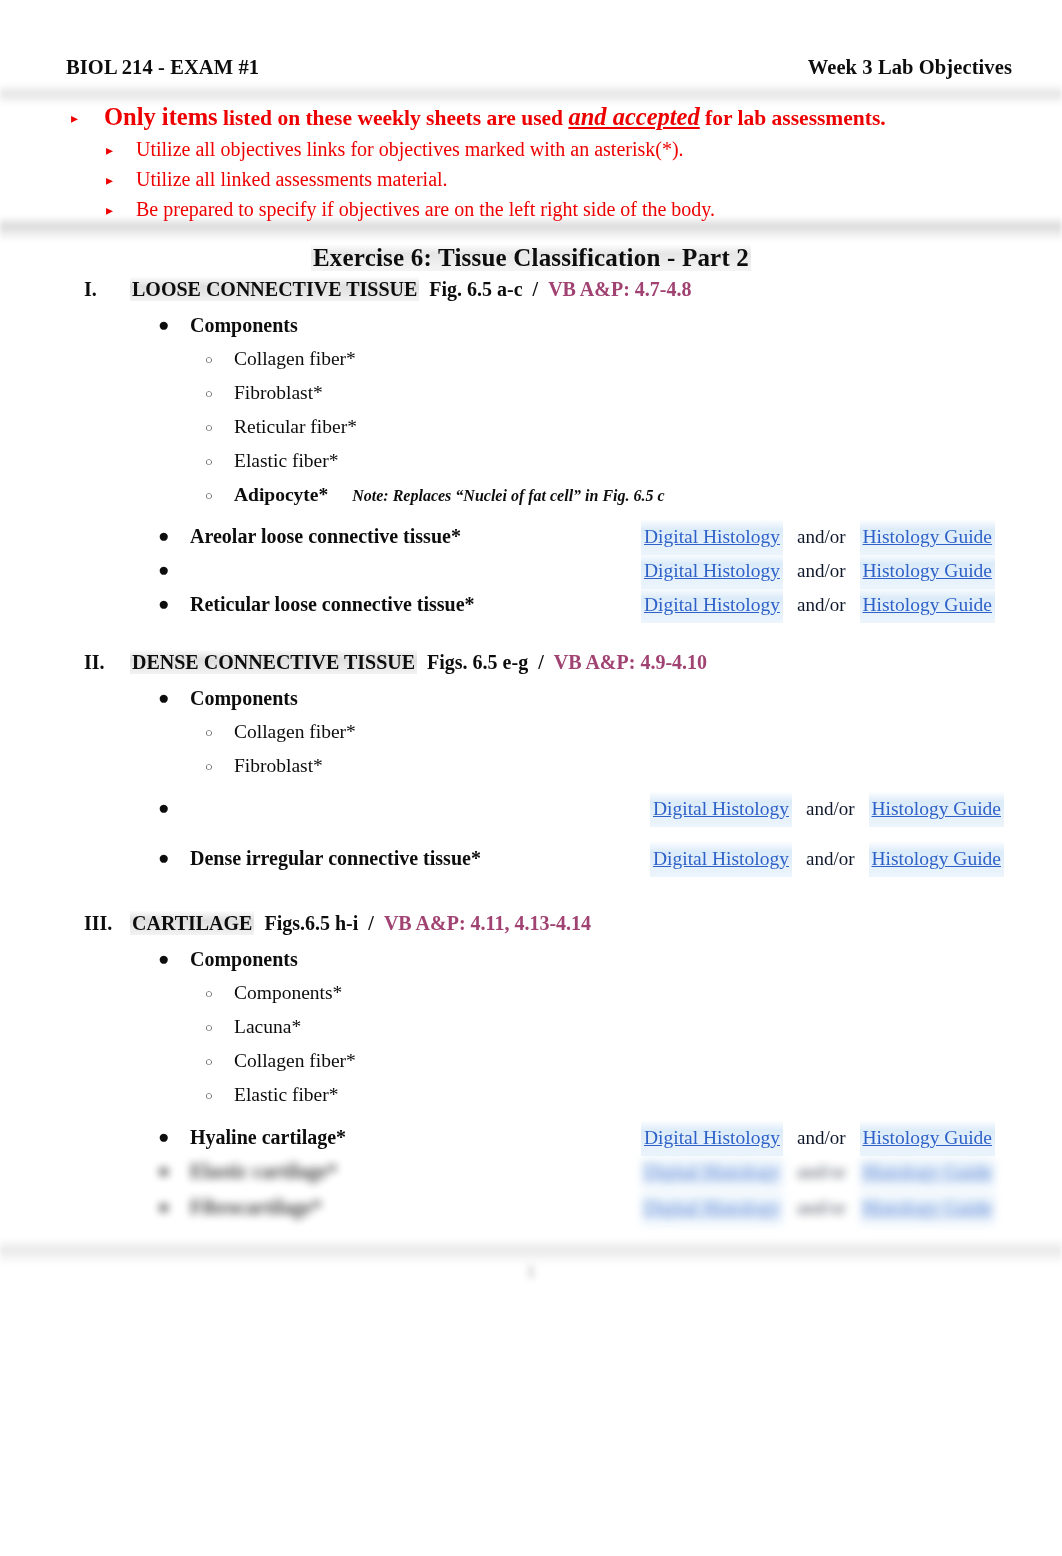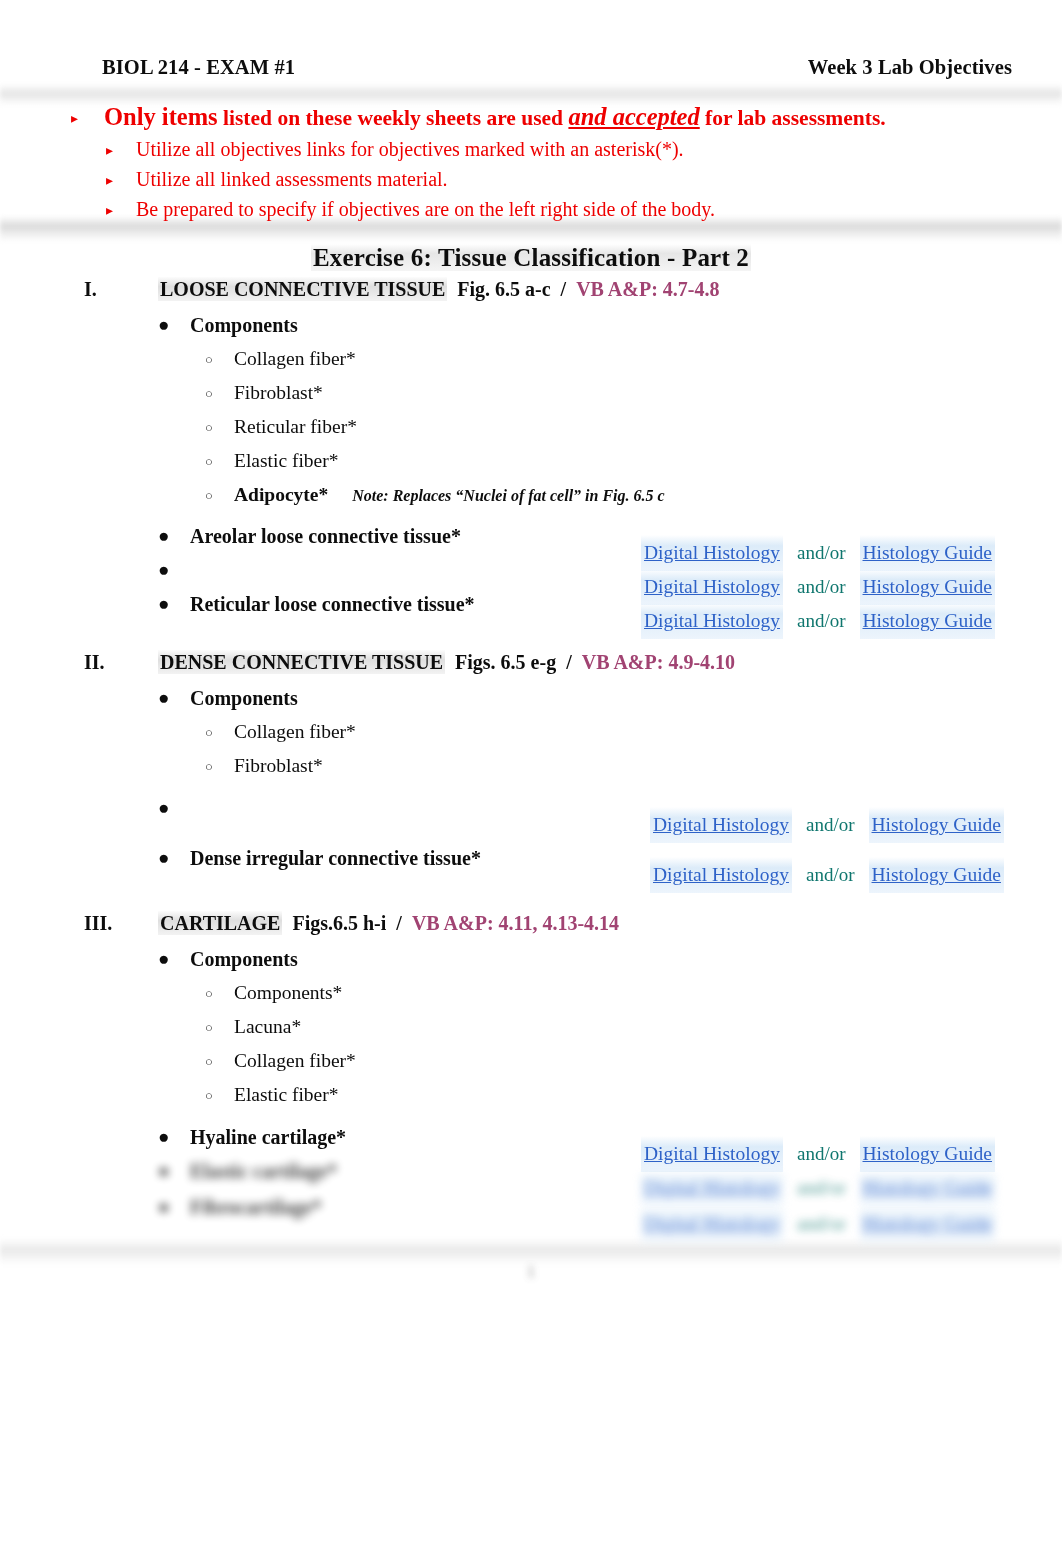--- a/index.html
+++ b/index.html
@@ -25,21 +25,20 @@
     position: absolute;
     top: 56px;
     left: 66px;
     right: 50px;
     display: flex;
     justify-content: space-between;
     align-items: baseline;
     font-weight: bold;
     font-size: 20.5px;
     letter-spacing: 0.1px;
-    margin-left: 36px;
   }
   .doc-header .left  { white-space: pre; }
   .doc-header .right { white-space: pre; }
 
   
   .band {
     position: absolute;
     left: 0;
     width: 100%;
     pointer-events: none;
@@ -138,21 +137,21 @@
     font-size: 20px;
     font-weight: bold;
     white-space: pre;
   }
   .sec-head .numeral {
     position: absolute;
     left: 84px;
     width: 46px;
     text-align: left;
   }
-  .sec-head .heading-inner { margin-left: 74px; }
+  .sec-head .heading-inner { margin-left: 46px; }
   .sec-head .shade {
     background: linear-gradient(to bottom,
         rgba(200,200,200,0.05) 0%,
         rgba(196,196,196,0.55) 40%,
         rgba(214,214,214,0.30) 100%);
     padding: 1px 2px;
   }
   .vb { color: #a14372; }
 
   
@@ -208,37 +207,37 @@
   .link-row .disc {
     position: absolute;
     left: 158px;
     top: 0;
     font-size: 19px;
     line-height: 34px;
     font-weight: bold;
   }
   .link-cols {
     position: absolute;
-    top: 16px;
+    top: 0;
     display: flex;
     align-items: baseline;
     line-height: 34px;
     white-space: nowrap;
   }
   .lnk {
     color: #2e62c8;
     font-size: 19.5px;
     background: linear-gradient(to bottom,
         rgba(225,238,250,0.0) 0%,
         rgba(214,232,248,0.85) 30%,
         rgba(222,236,250,0.55) 100%);
     padding: 1px 3px;
   }
   .andor {
-    color: #0f766e;
+    color: #0f172a;
     font-size: 19px;
     margin: 0 14px;
   }
 
   
   .blurred {
     filter: blur(4.2px);
     opacity: 0.78;
   }
 

